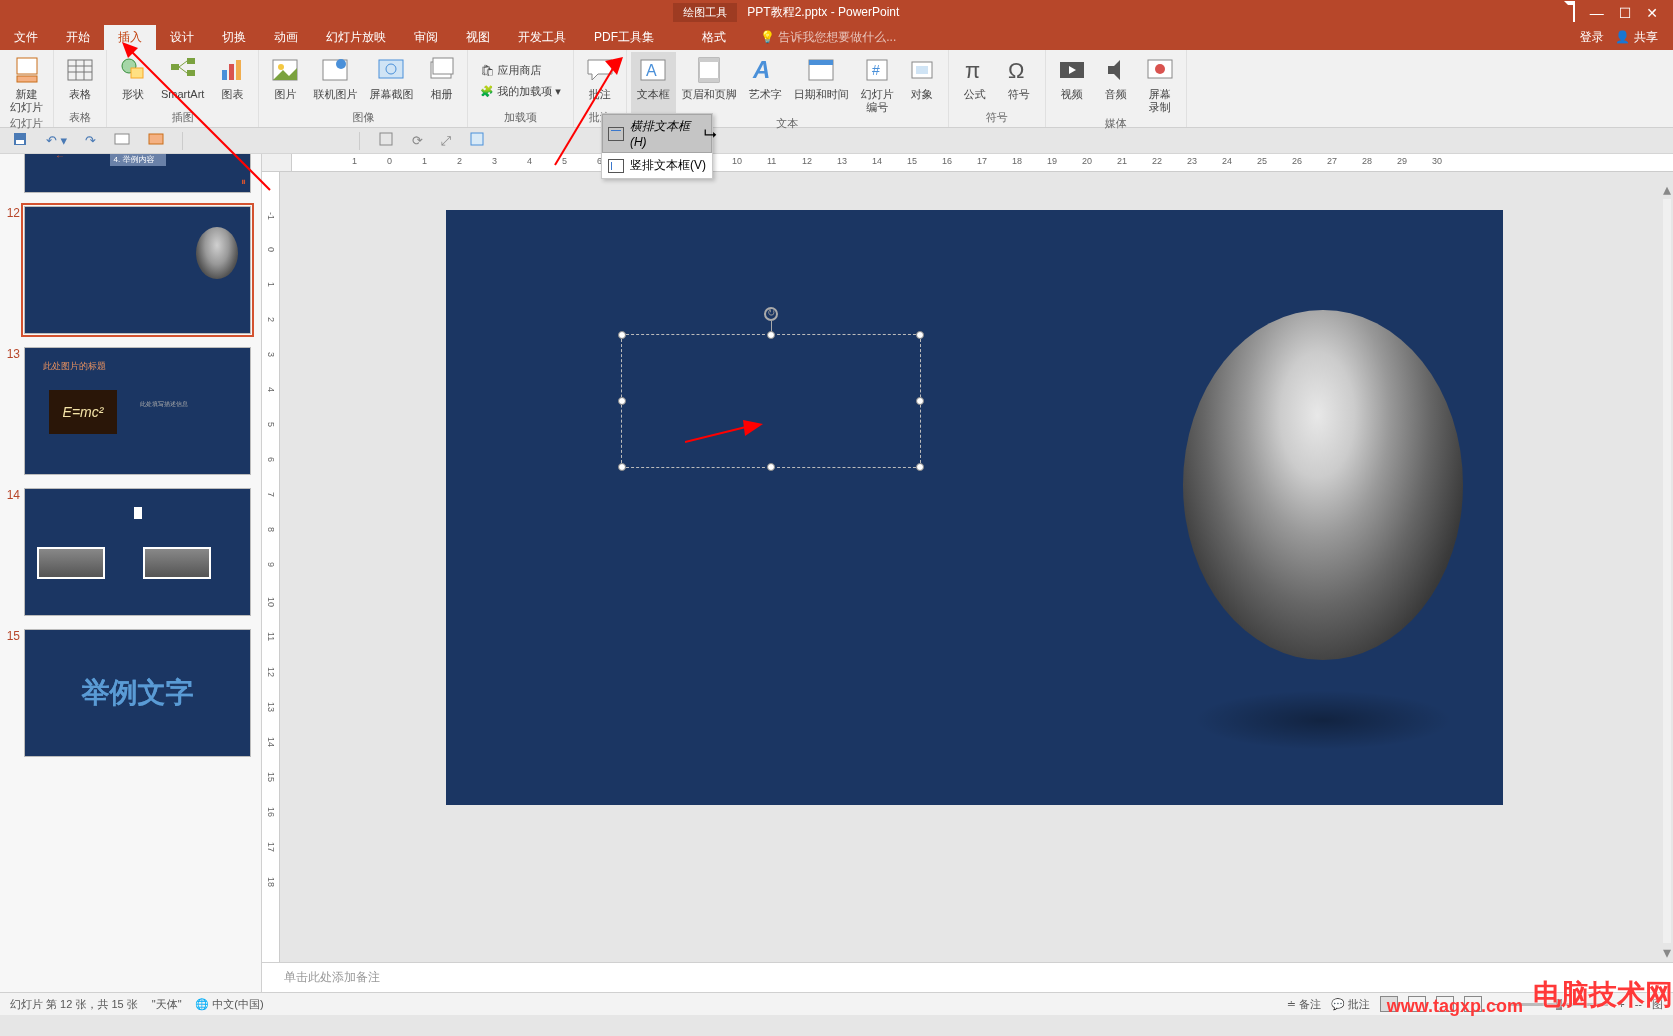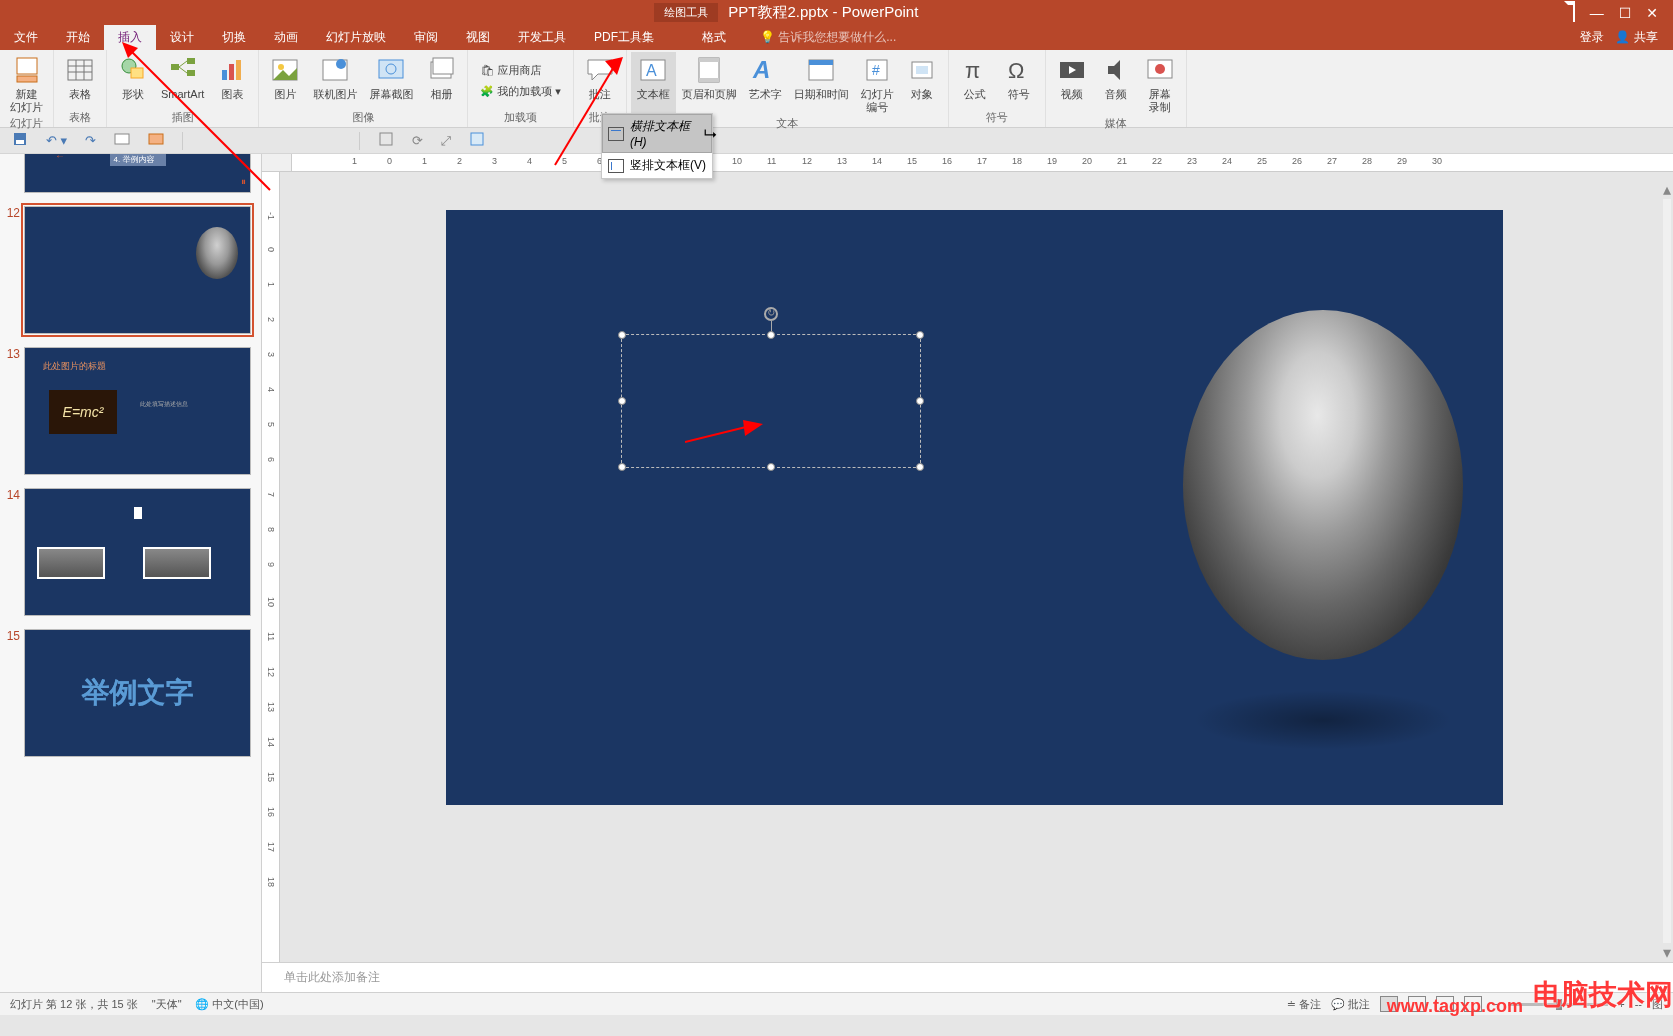--- a/index.html
+++ b/index.html
@@ -2,29 +2,29 @@
 <html><head>
 <meta charset="utf-8">
 <style>
 * { margin: 0; padding: 0; box-sizing: border-box; font-family: "Microsoft YaHei", sans-serif; }
 body { background: #e6e6e6; width: 1673px; height: 1036px; overflow: hidden; position: relative; }
 
 
 .title-bar { height: 25px; background: #b7472a; display: flex; align-items: center; color: #fff; font-size: 12px; }
 .title-center { flex: 1; display: flex; justify-content: center; align-items: center; gap: 10px; }
 .tool-tab { background: #9e3b22; padding: 2px 10px; font-size: 11px; }
-.doc-name { font-size: 15px; }
+.doc-name { font-size: 12px; }
 .win-controls { display: flex; gap: 15px; padding-right: 15px; font-size: 14px; }
 .ribbon-display-icon { width: 14px; height: 12px; border: 1px solid #fff; position: relative; }
 .ribbon-display-icon::after { content: ""; position: absolute; top: -4px; right: -1px; width: 7px; height: 1px; border-top: 4px solid #fff; border-left: 4px solid transparent; }
 
 
 .menu-bar { height: 25px; background: #b7472a; display: flex; align-items: center; color: #fff; font-size: 12px; }
 .menu-item { padding: 0 14px; height: 25px; display: flex; align-items: center; cursor: pointer; }
-.menu-item.active { background: #f1f1f1; color: #701a75; }
+.menu-item.active { background: #f1f1f1; color: #c2410c; }
 .menu-right { margin-left: auto; display: flex; gap: 12px; padding-right: 15px; align-items: center; }
 .tell-me { color: #e8c5bc; font-size: 12px; margin-left: 20px; }
 
 
 .ribbon { height: 78px; background: #f1f1f1; border-bottom: 1px solid #d0d0d0; display: flex; }
 .ribbon-group { display: flex; flex-direction: column; border-right: 1px solid #e0e0e0; padding: 2px 4px 0; }
 .ribbon-buttons { display: flex; flex: 1; }
 .ribbon-btn { display: flex; flex-direction: column; align-items: center; justify-content: flex-start; padding: 2px 6px; font-size: 11px; color: #444; cursor: pointer; min-width: 38px; }
 .ribbon-btn.highlight { background: #dadada; }
 .ribbon-icon { width: 32px; height: 32px; margin-bottom: 2px; display: flex; align-items: center; justify-content: center; }

